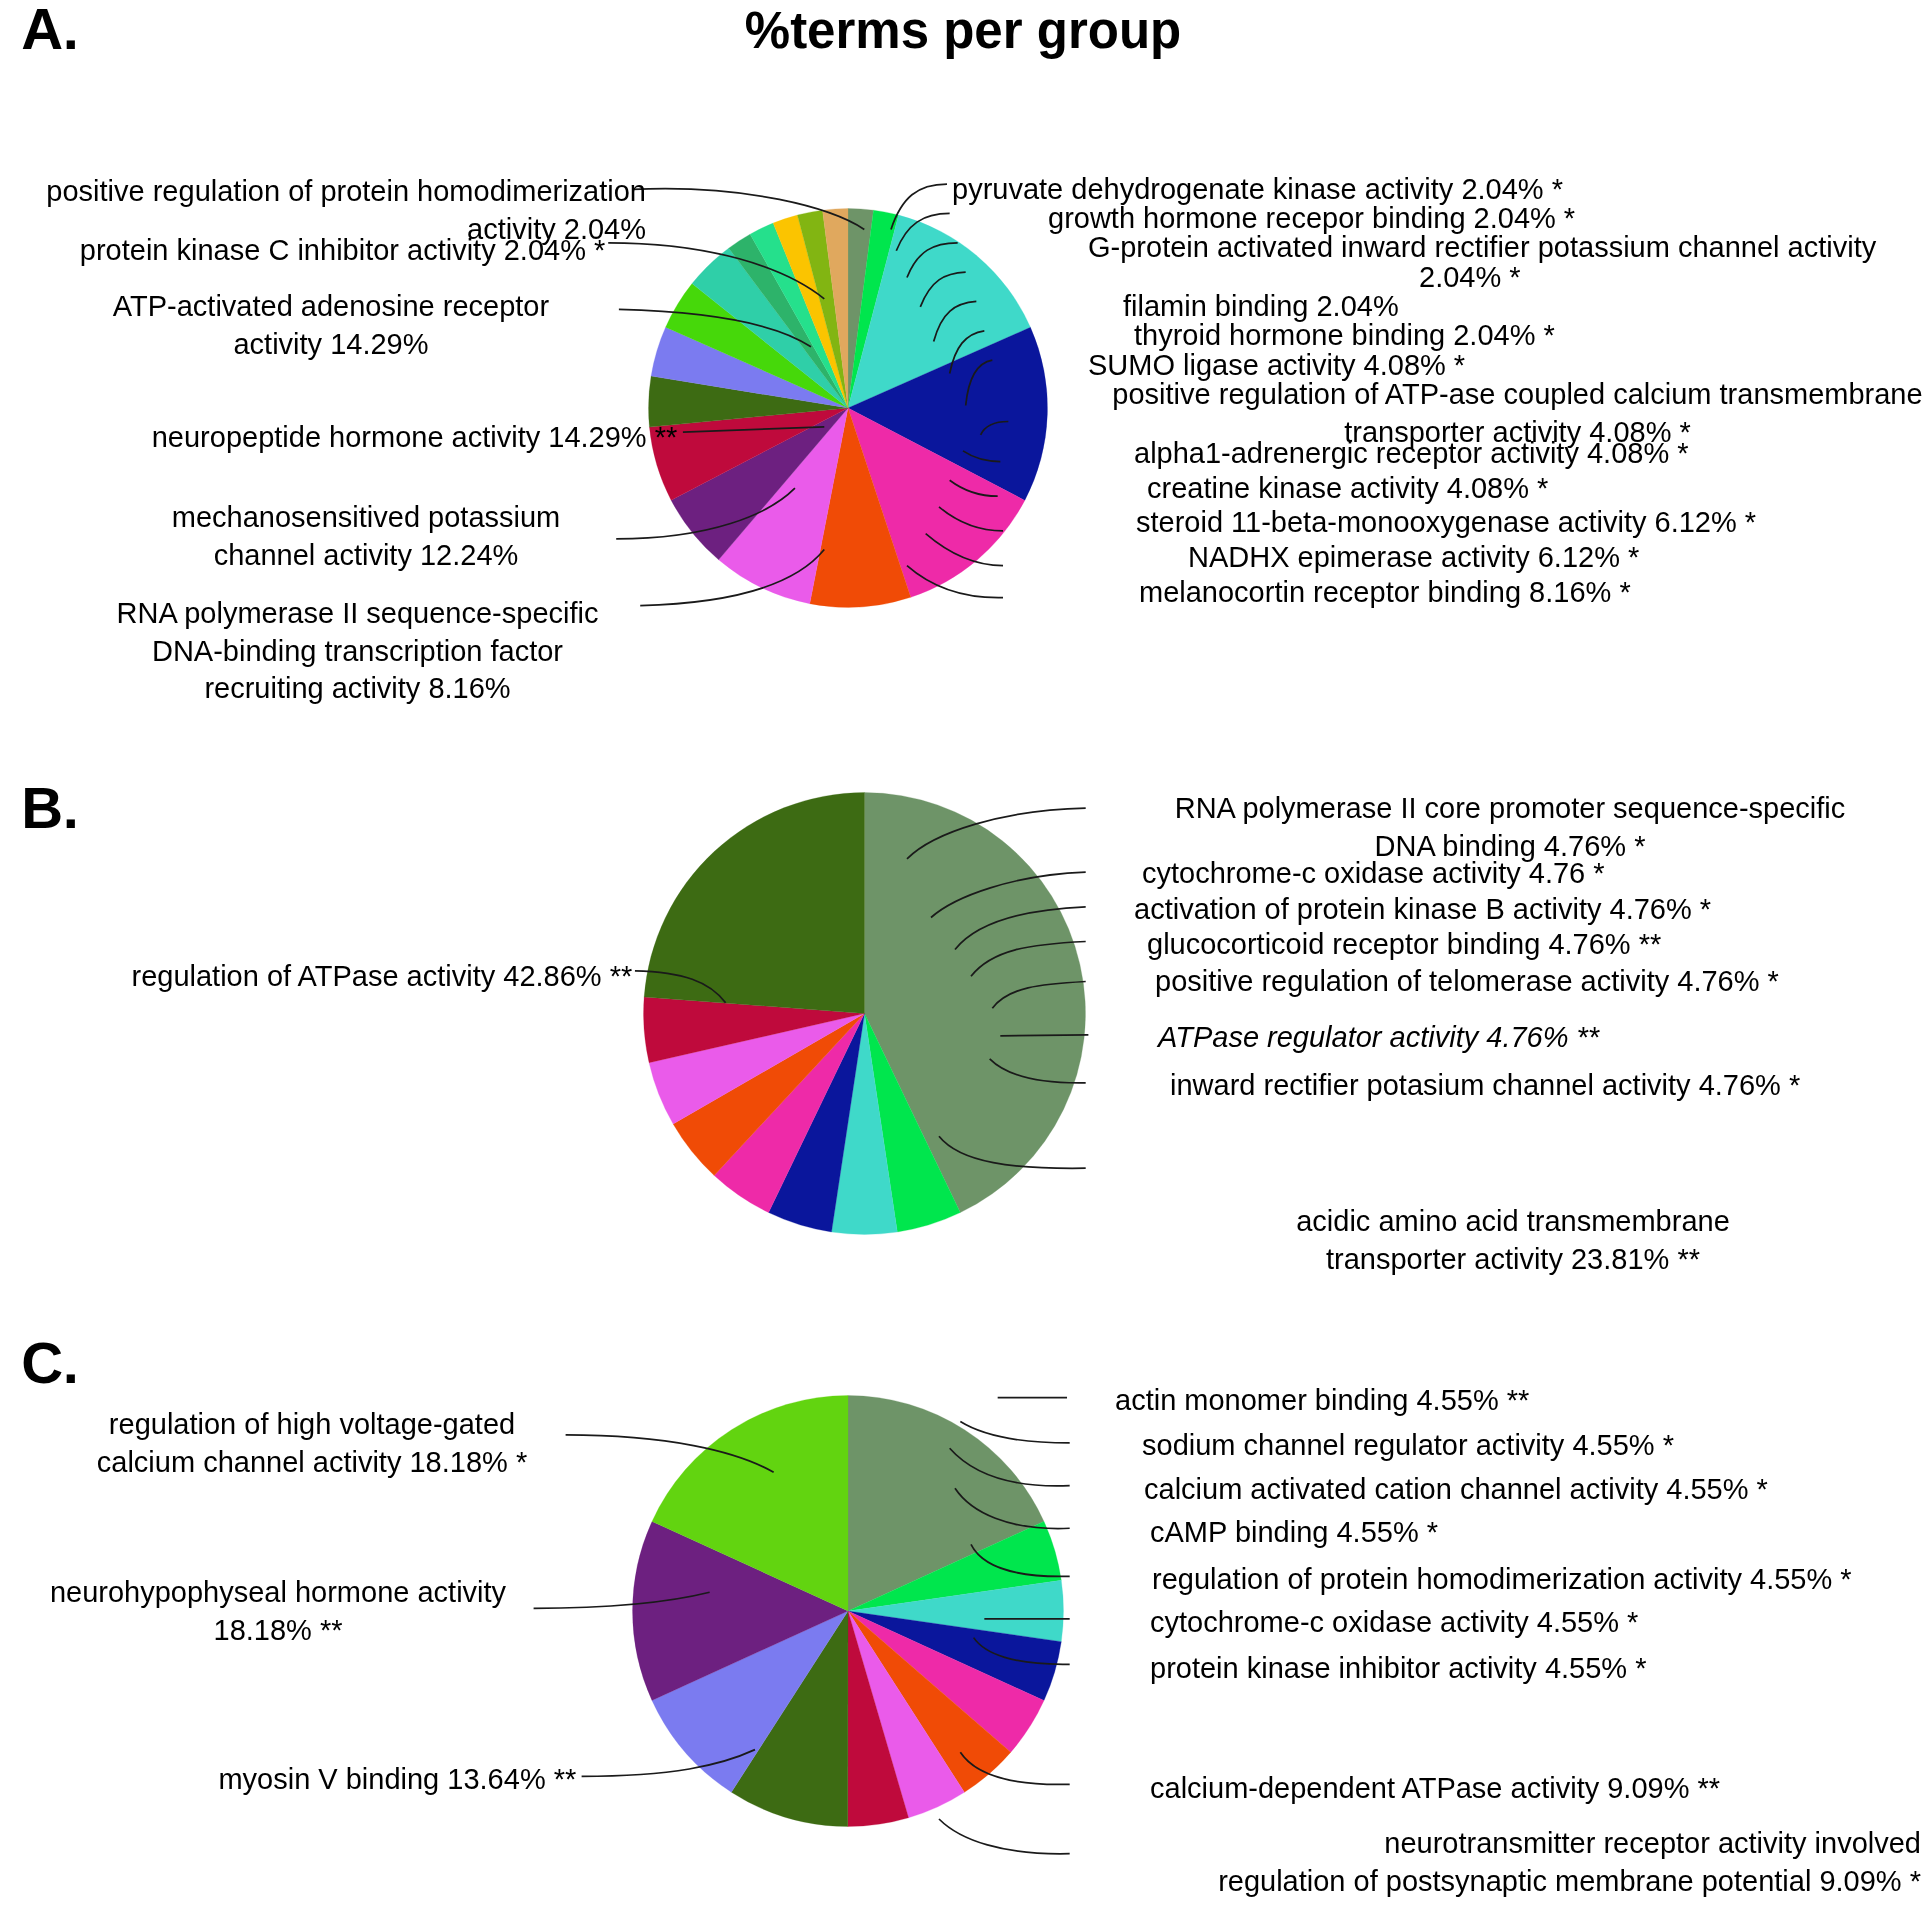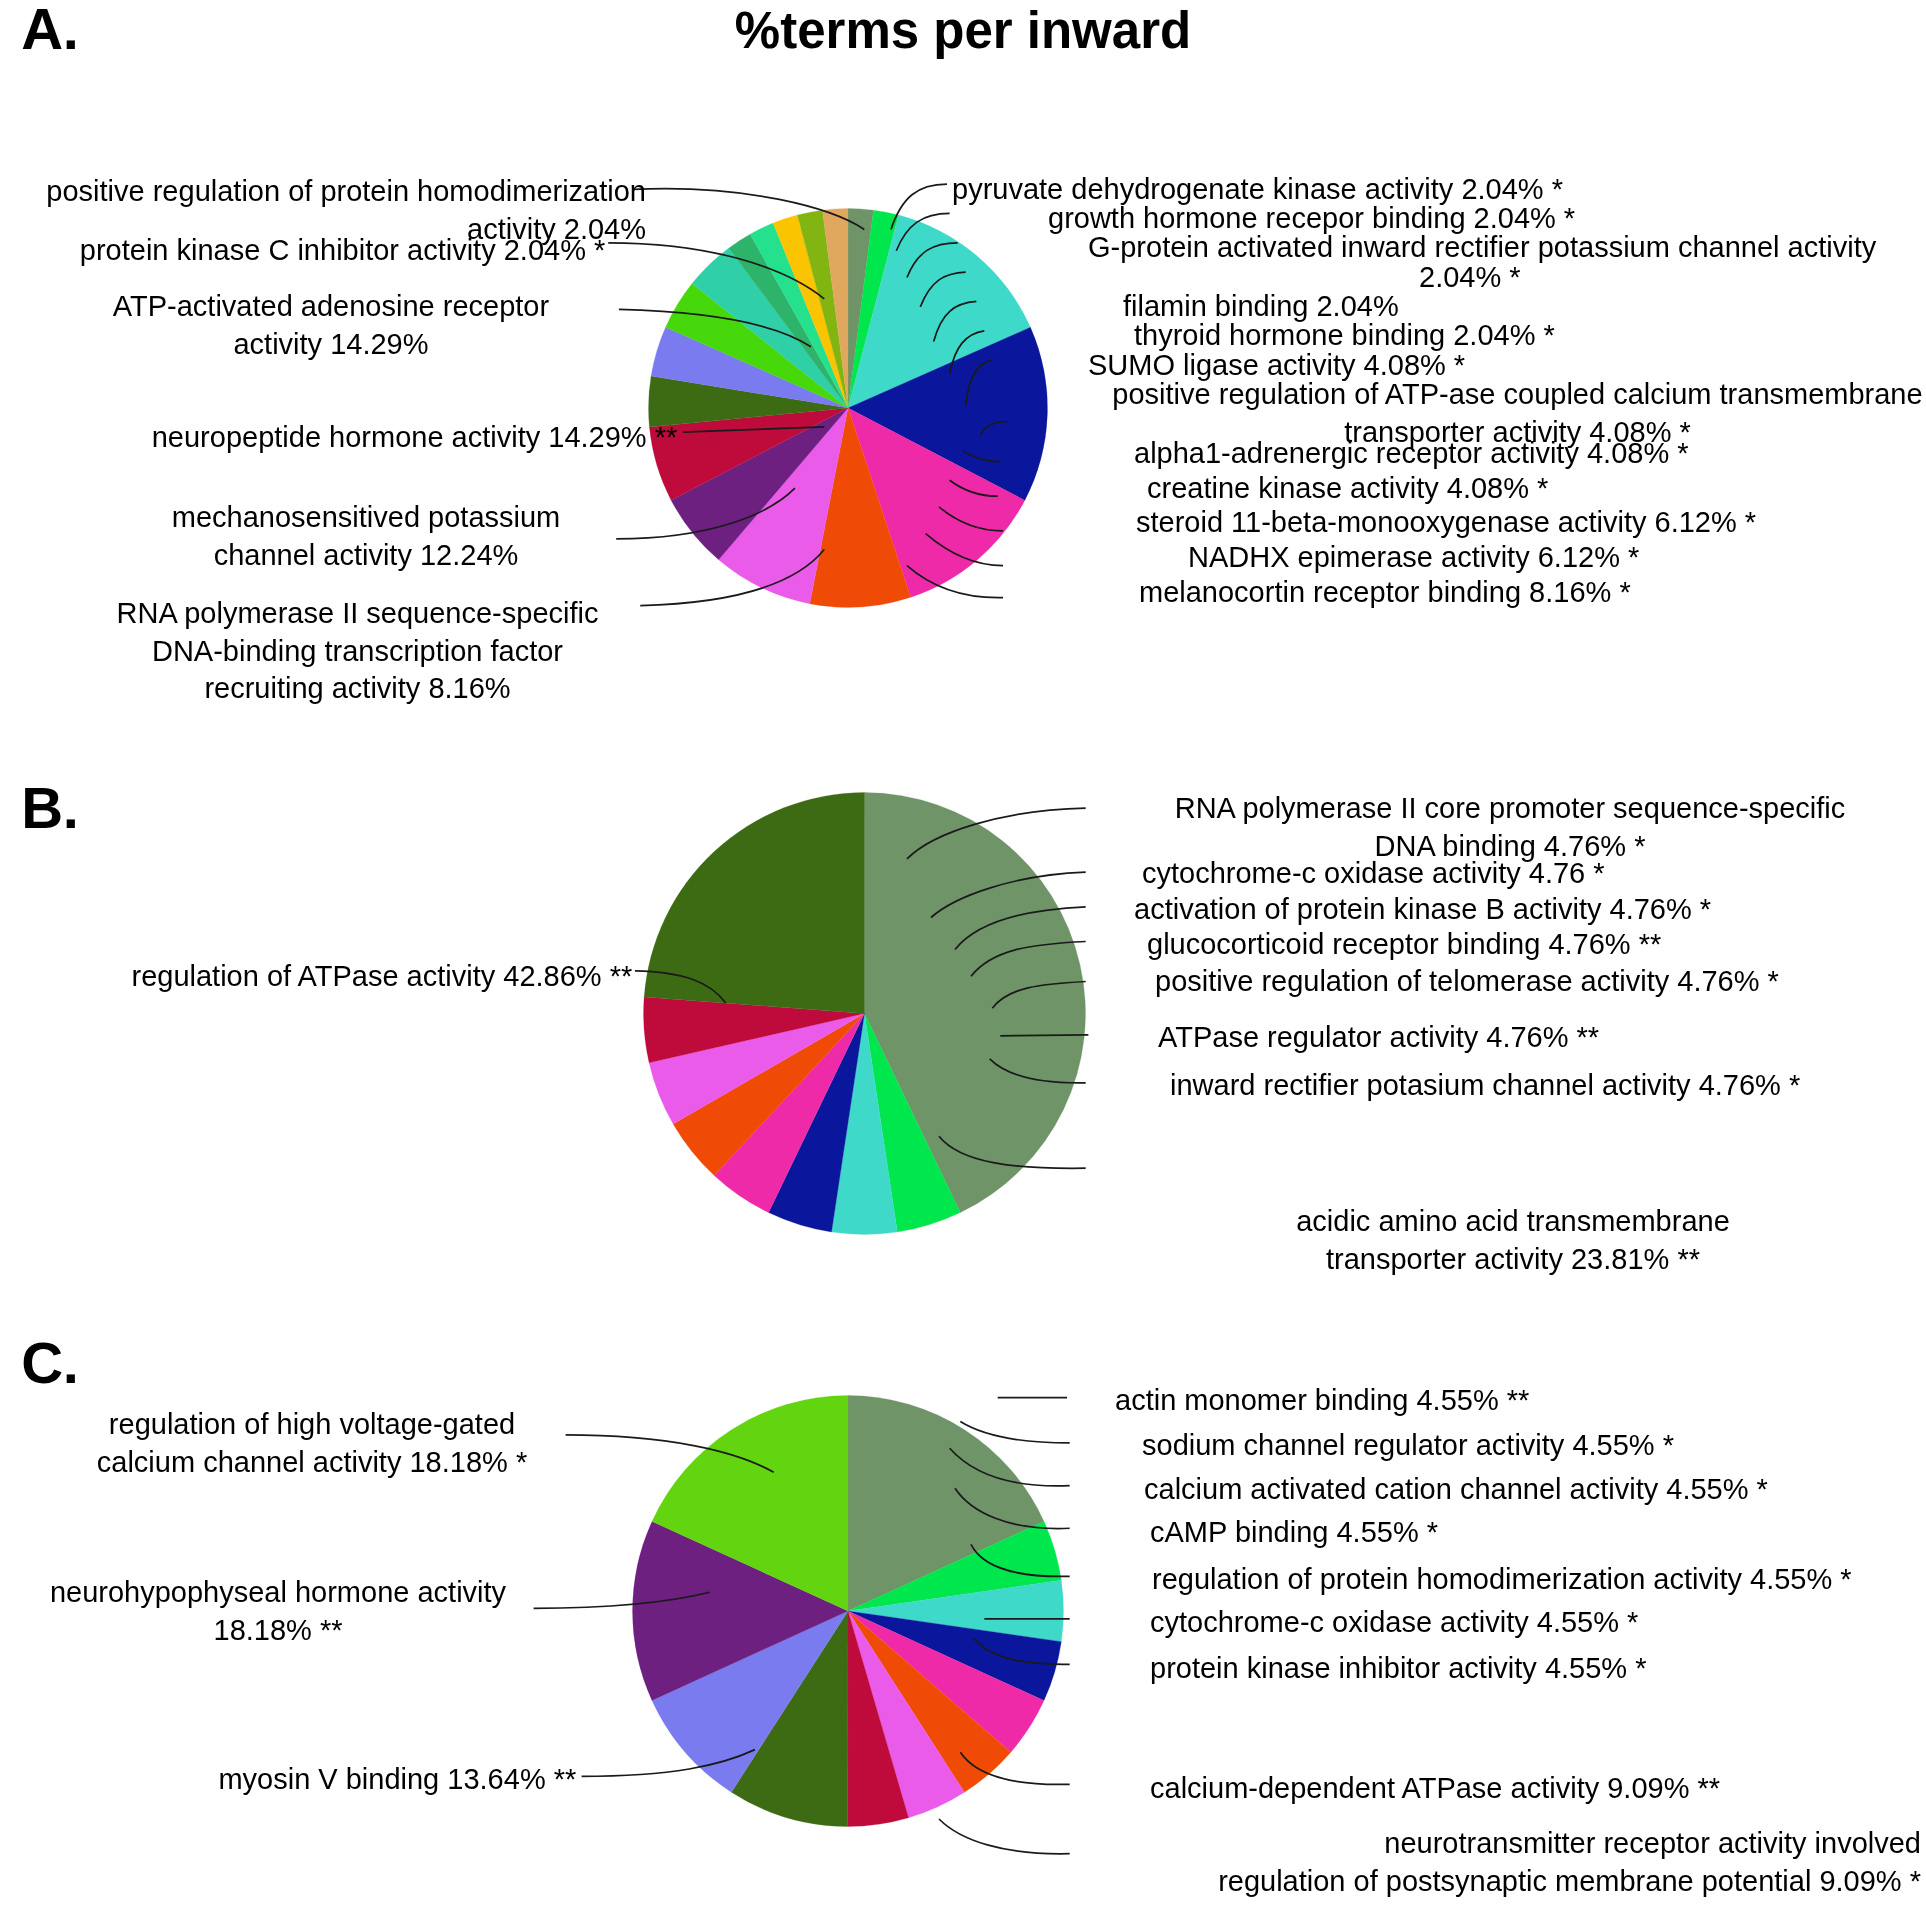--- a/index.html
+++ b/index.html
@@ -21,21 +21,21 @@
   }
   .lbl.r{text-align:left;}
   .lbl.l{text-align:right;}
   .lbl.c{text-align:center;}
   .leaders{position:absolute;left:0;top:0;pointer-events:none;}
   .leaders path{fill:none;stroke:#1a1a1a;stroke-width:3.2;}
 </style>
 </head>
 <body>
 
-<div class="fig-title">%terms per inward</div>
+<div class="fig-title">%terms per group</div>
 
 <div class="panel">
   <div class="panel-letter" style="left:21.3px;top:-5.3px;">A.</div>
 
   <svg class="pie-wrap" style="left:648px;top:208px;width:400px;height:400px;" viewBox="0 0 750 750">
     <g id="pieA">
         <path d="M375,375 L375,1 A374,374 0 0 1 422.8165438225071,4.069308176217021 Z" fill="#6e9468" stroke="#6e9468" stroke-width="0.5"></path>
         <path d="M375,375 L422.8165438225071,4.069308176217021 A374,374 0 0 1 469.84825497703093,13.22685488304677 Z" fill="#00e64d" stroke="#00e64d" stroke-width="0.5"></path>
         <path d="M375,375 L469.84825497703093,13.22685488304677 A374,374 0 0 1 717.0504842868387,223.74701259433212 Z" fill="#3fd9c9" stroke="#3fd9c9" stroke-width="0.5"></path>
         <path d="M375,375 L717.0504842868387,223.74701259433212 A374,374 0 0 1 706.4415905173388,548.2699399068883 Z" fill="#0a169c" stroke="#0a169c" stroke-width="0.5"></path>
@@ -137,21 +137,21 @@
   </svg>
 
   <div class="lbl l" style="left:5.3px;top:958px;width:627px;">regulation of ATPase activity 42.86% **</div>
 
   <div class="lbl r" style="left:1099px;top:790px;width:822px;text-align:center;">RNA polymerase II core promoter sequence-specific
 DNA binding 4.76% *</div>
   <div class="lbl r" style="left:1142px;top:855px;width:774px;">cytochrome-c oxidase activity 4.76 *</div>
   <div class="lbl r" style="left:1134px;top:891px;width:784px;">activation of protein kinase B activity 4.76% *</div>
   <div class="lbl r" style="left:1147px;top:926px;width:774px;">glucocorticoid receptor binding 4.76% **</div>
   <div class="lbl r" style="left:1155px;top:963px;width:768px;">positive regulation of telomerase activity 4.76% *</div>
-  <div class="lbl r" style="left:1158px;top:1019px;width:763px;">ATPase regulator activity 4.76% **</div>
+  <div class="lbl r" style="left:1158px;top:1019px;width:763px;font-style:italic;">ATPase regulator activity 4.76% **</div>
   <div class="lbl r" style="left:1150px;top:1067px;width:774px;margin-left:20px;">inward rectifier potasium channel activity 4.76% *</div>
   <div class="lbl r" style="left:1102px;top:1203px;width:822px;text-align:center;">acidic amino acid transmembrane
 transporter activity 23.81% **</div>
 </div>
 
 <div class="panel">
   <div class="panel-letter" style="left:21.3px;top:1329px;">C.</div>
 
   <svg class="pie-wrap" style="left:632px;top:1395px;width:432px;height:432px;" viewBox="0 0 810 810">
     <g id="pieC">

